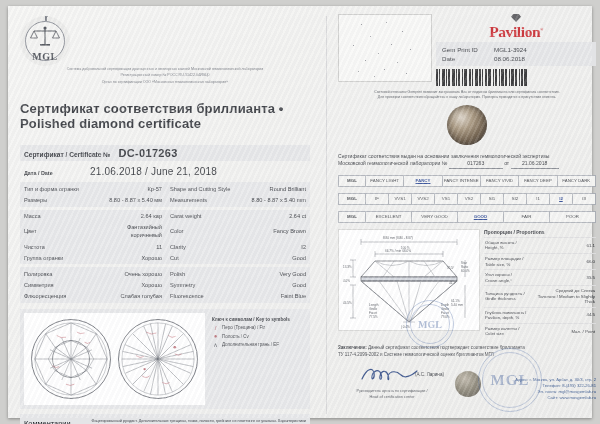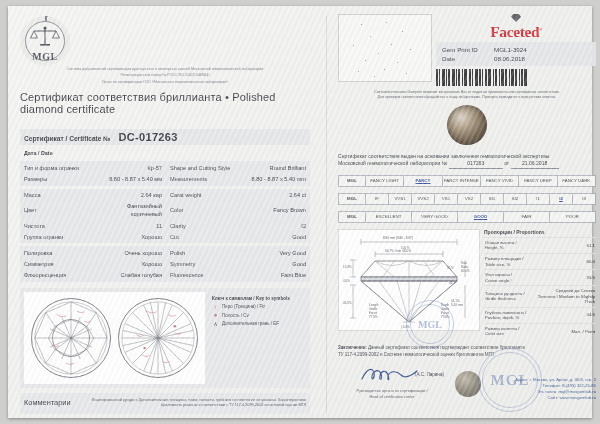--- a/index.html
+++ b/index.html
@@ -30,21 +30,21 @@
   .mgl-logo .inner{position:absolute;inset:5px;border-radius:50%;background:#f2f2f0;border:1px solid #7c8089;}
   .mgl-logo .scale{position:absolute;left:9px;top:8px;width:32px;height:26px;}
   .mgl-logo .mgl-txt{position:absolute;left:0;right:0;bottom:4px;text-align:center;
      font-family:"Liberation Serif",serif;font-weight:bold;font-size:10px;color:#3c4048;letter-spacing:.5px;}
   .titles{flex:1;padding-top:1px;}
   .t-ru{font-family:"Liberation Serif",serif;font-size:11.5px;letter-spacing:3.1px;
      line-height:12.6px;color:#23262c;font-weight:bold;}
   .t-en{font-family:"Liberation Serif",serif;font-size:5.6px;letter-spacing:1.1px;
      color:#5d6169;margin-top:2px;margin-left:2px;}
   .fineline{font-size:3.6px;color:#6b6f77;text-align:center;line-height:5.4px;margin-top:1px;}
-  .subtitle{font-size:11px;font-weight:normal;color:#1f2228;margin-top:6px;letter-spacing:.15px;}
+  .subtitle{font-size:13px;font-weight:bold;color:#1f2228;margin-top:16px;letter-spacing:.15px;}
 
   
   .band{background:#e3e4e6;}
   .rowline{display:flex;align-items:center;font-size:5.6px;line-height:8px;padding:1.6px 4px;}
   .rowline .lb{flex:0 0 72px;color:#2c2f35;}
   .rowline .vl{flex:1;text-align:right;padding-right:6px;color:#1f2228;}
   .rowline .lb2{flex:0 0 70px;color:#2c2f35;padding-left:2px;}
   .rowline .vl2{flex:1;text-align:right;color:#1f2228;}
 
   .certno{display:flex;align-items:baseline;gap:8px;margin-top:4px;padding:2px 4px;}
@@ -167,20 +167,21 @@
 
     <div class="band" style="margin-top:14px;">
       <div class="certno">
         <div class="k">Сертификат / Certificate №</div>
         <div class="v">DC-017263</div>
       </div>
     </div>
 
     <div class="dateline">
       <div class="k">Дата / Date</div>
+      <div class="v">21.06.2018 / June 21, 2018</div>
     </div>
 
     <div class="grp shaded">
       <div class="rowline">
         <div class="lb">Тип и форма огранки</div>
         <div class="vl">Кр-57</div>
         <div class="lb2">Shape and Cutting Style</div>
         <div class="vl2">Round Brilliant</div>
       </div>
       <div class="rowline">
@@ -342,21 +343,21 @@
         <span class="dot" style="left:26px;top:45px;"></span>
             <span class="dot" style="left:58px;top:47px;"></span>
         <span class="dot" style="left:45px;top:54px;"></span>
             <span class="dot" style="left:19px;top:56px;"></span>
         <span class="dot" style="left:67px;top:58px;"></span>
             <span class="dot" style="left:35px;top:61px;"></span>
       </div>
       <div class="gp-right">
         <div class="gemprint-logo">
           <div class="gem-dia"></div>
-          <div class="gem-txt"><span>Faceted</span><span class="gem-tm">®</span></div>
+          <div class="gem-txt"><span>Pavilion</span><span class="gem-tm">®</span></div>
         </div>
         <div class="gp-idbox">
           <div class="gp-idrow">
             <div class="k">Gem Print  ID</div>
             <div class="v">MGL1-3924</div>
           </div>
           <div class="gp-idrow">
             <div class="k">Date</div>
             <div class="v">08.06.2018</div>
           </div>

